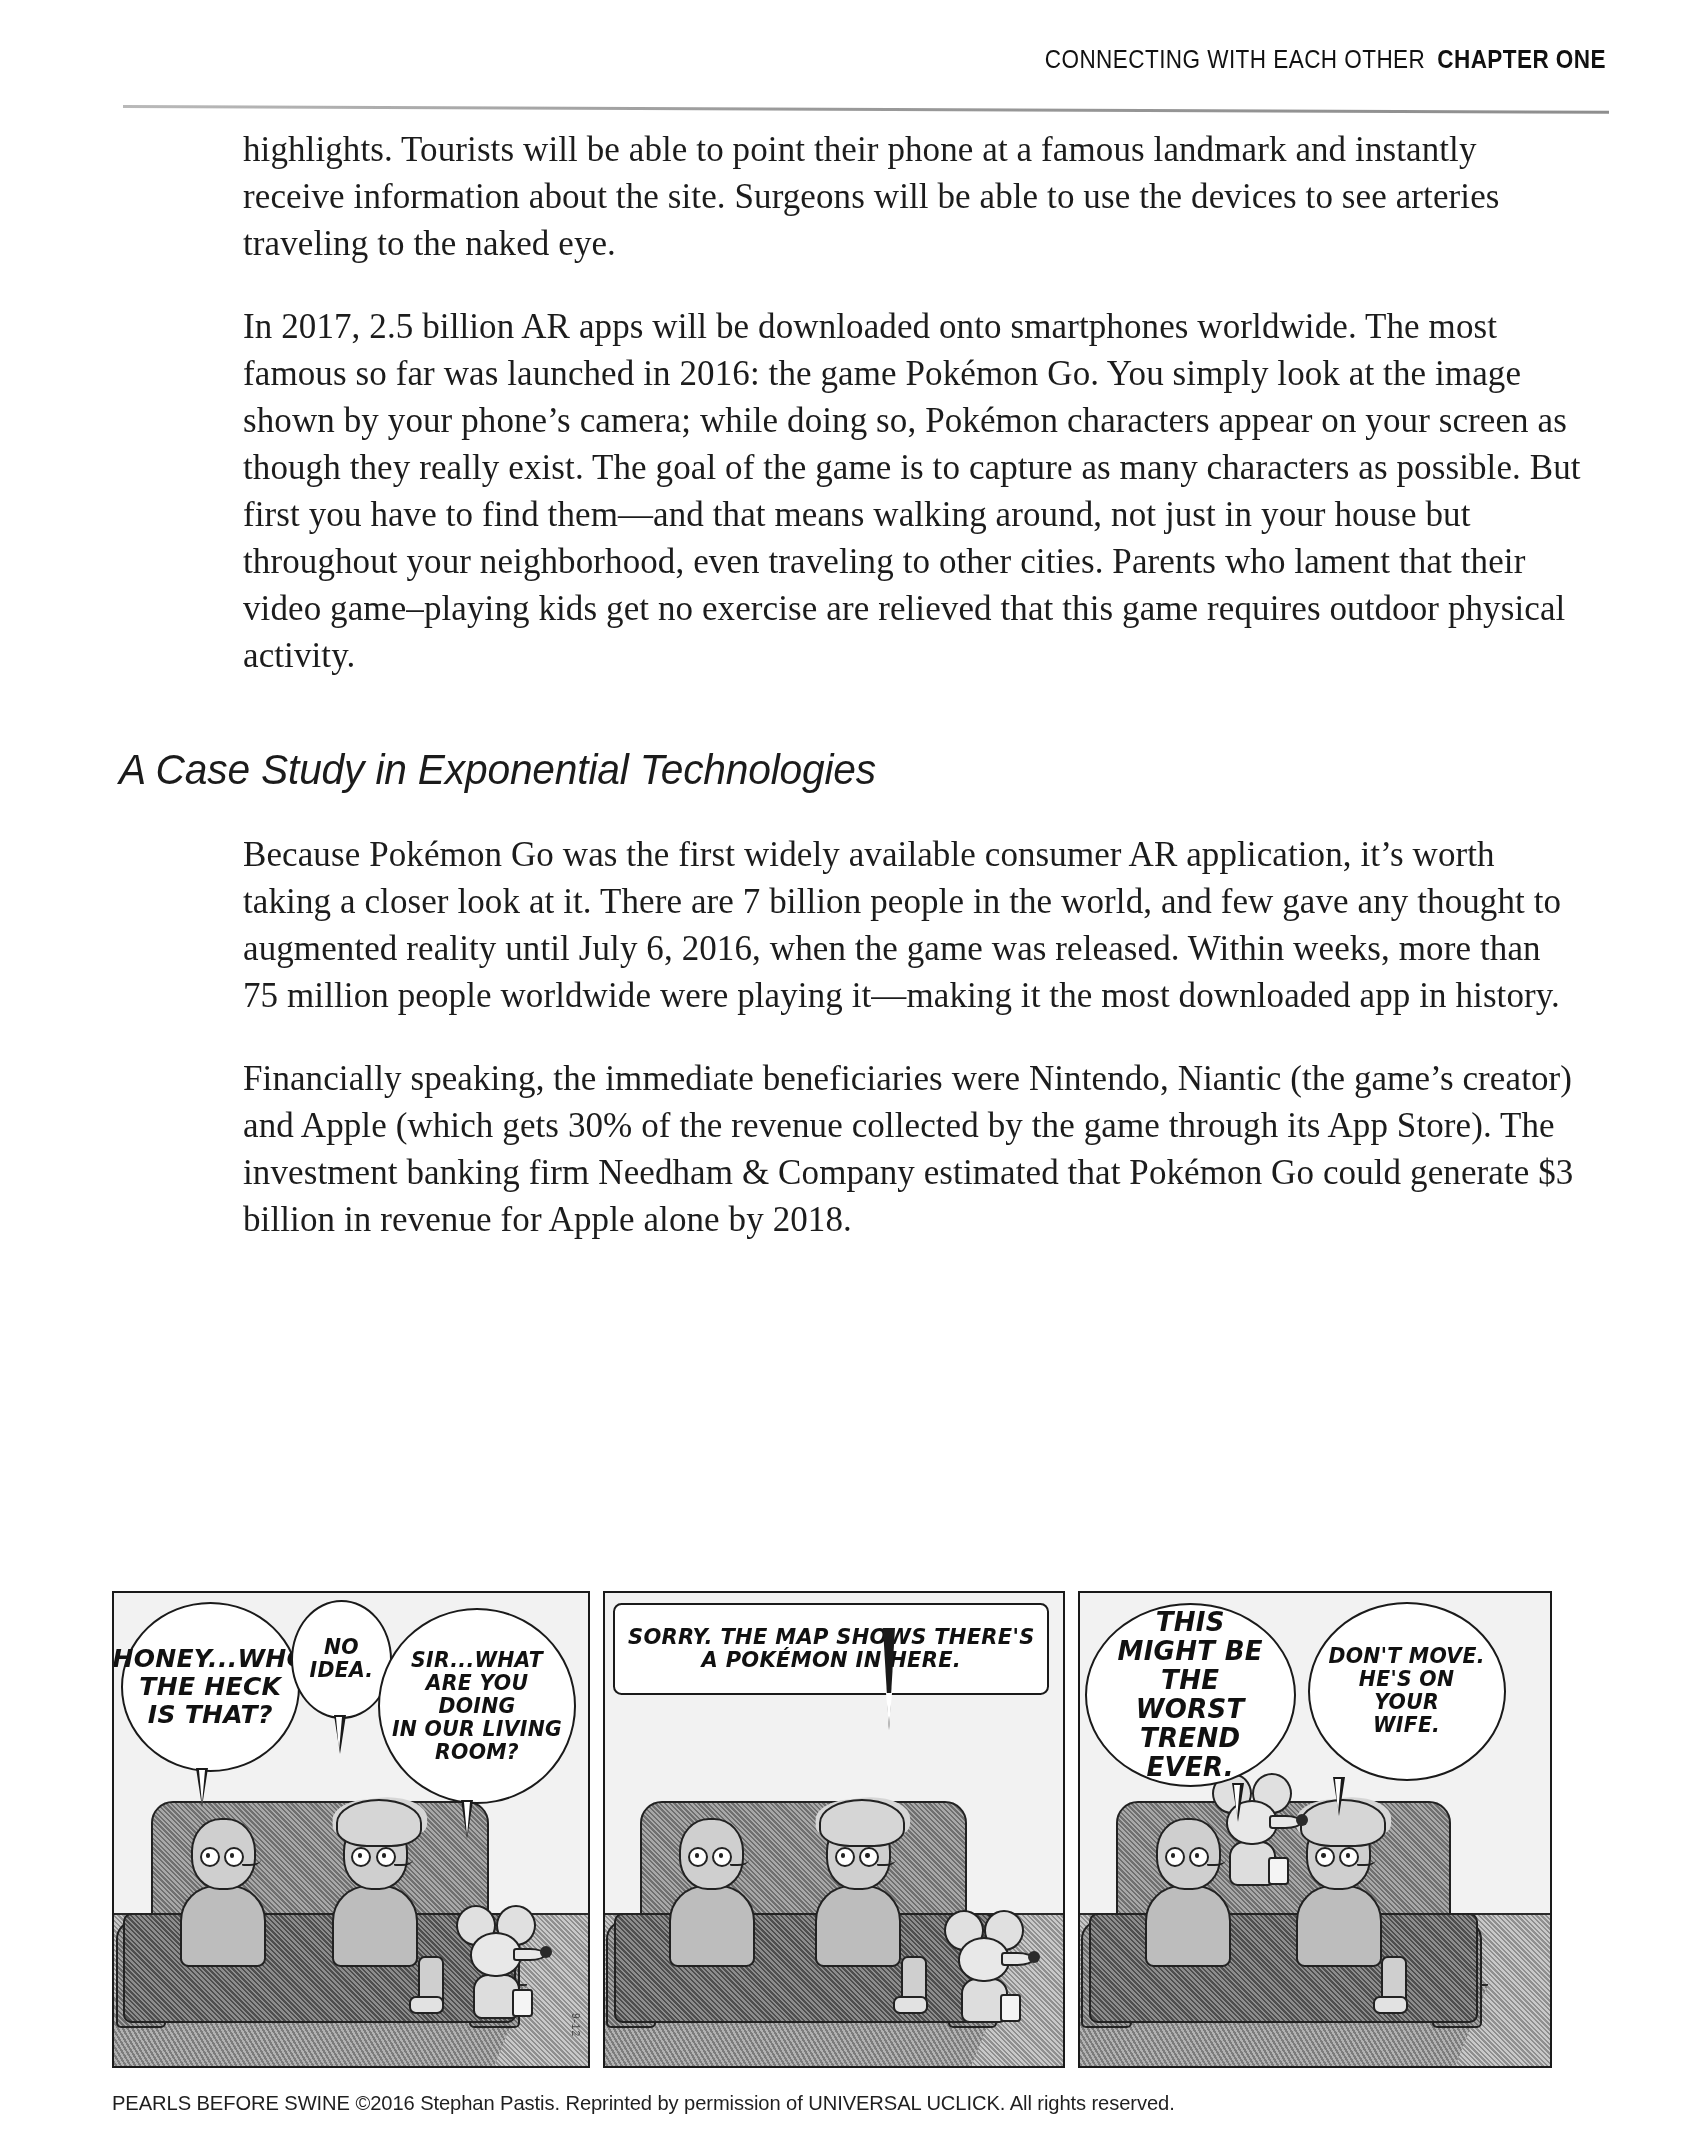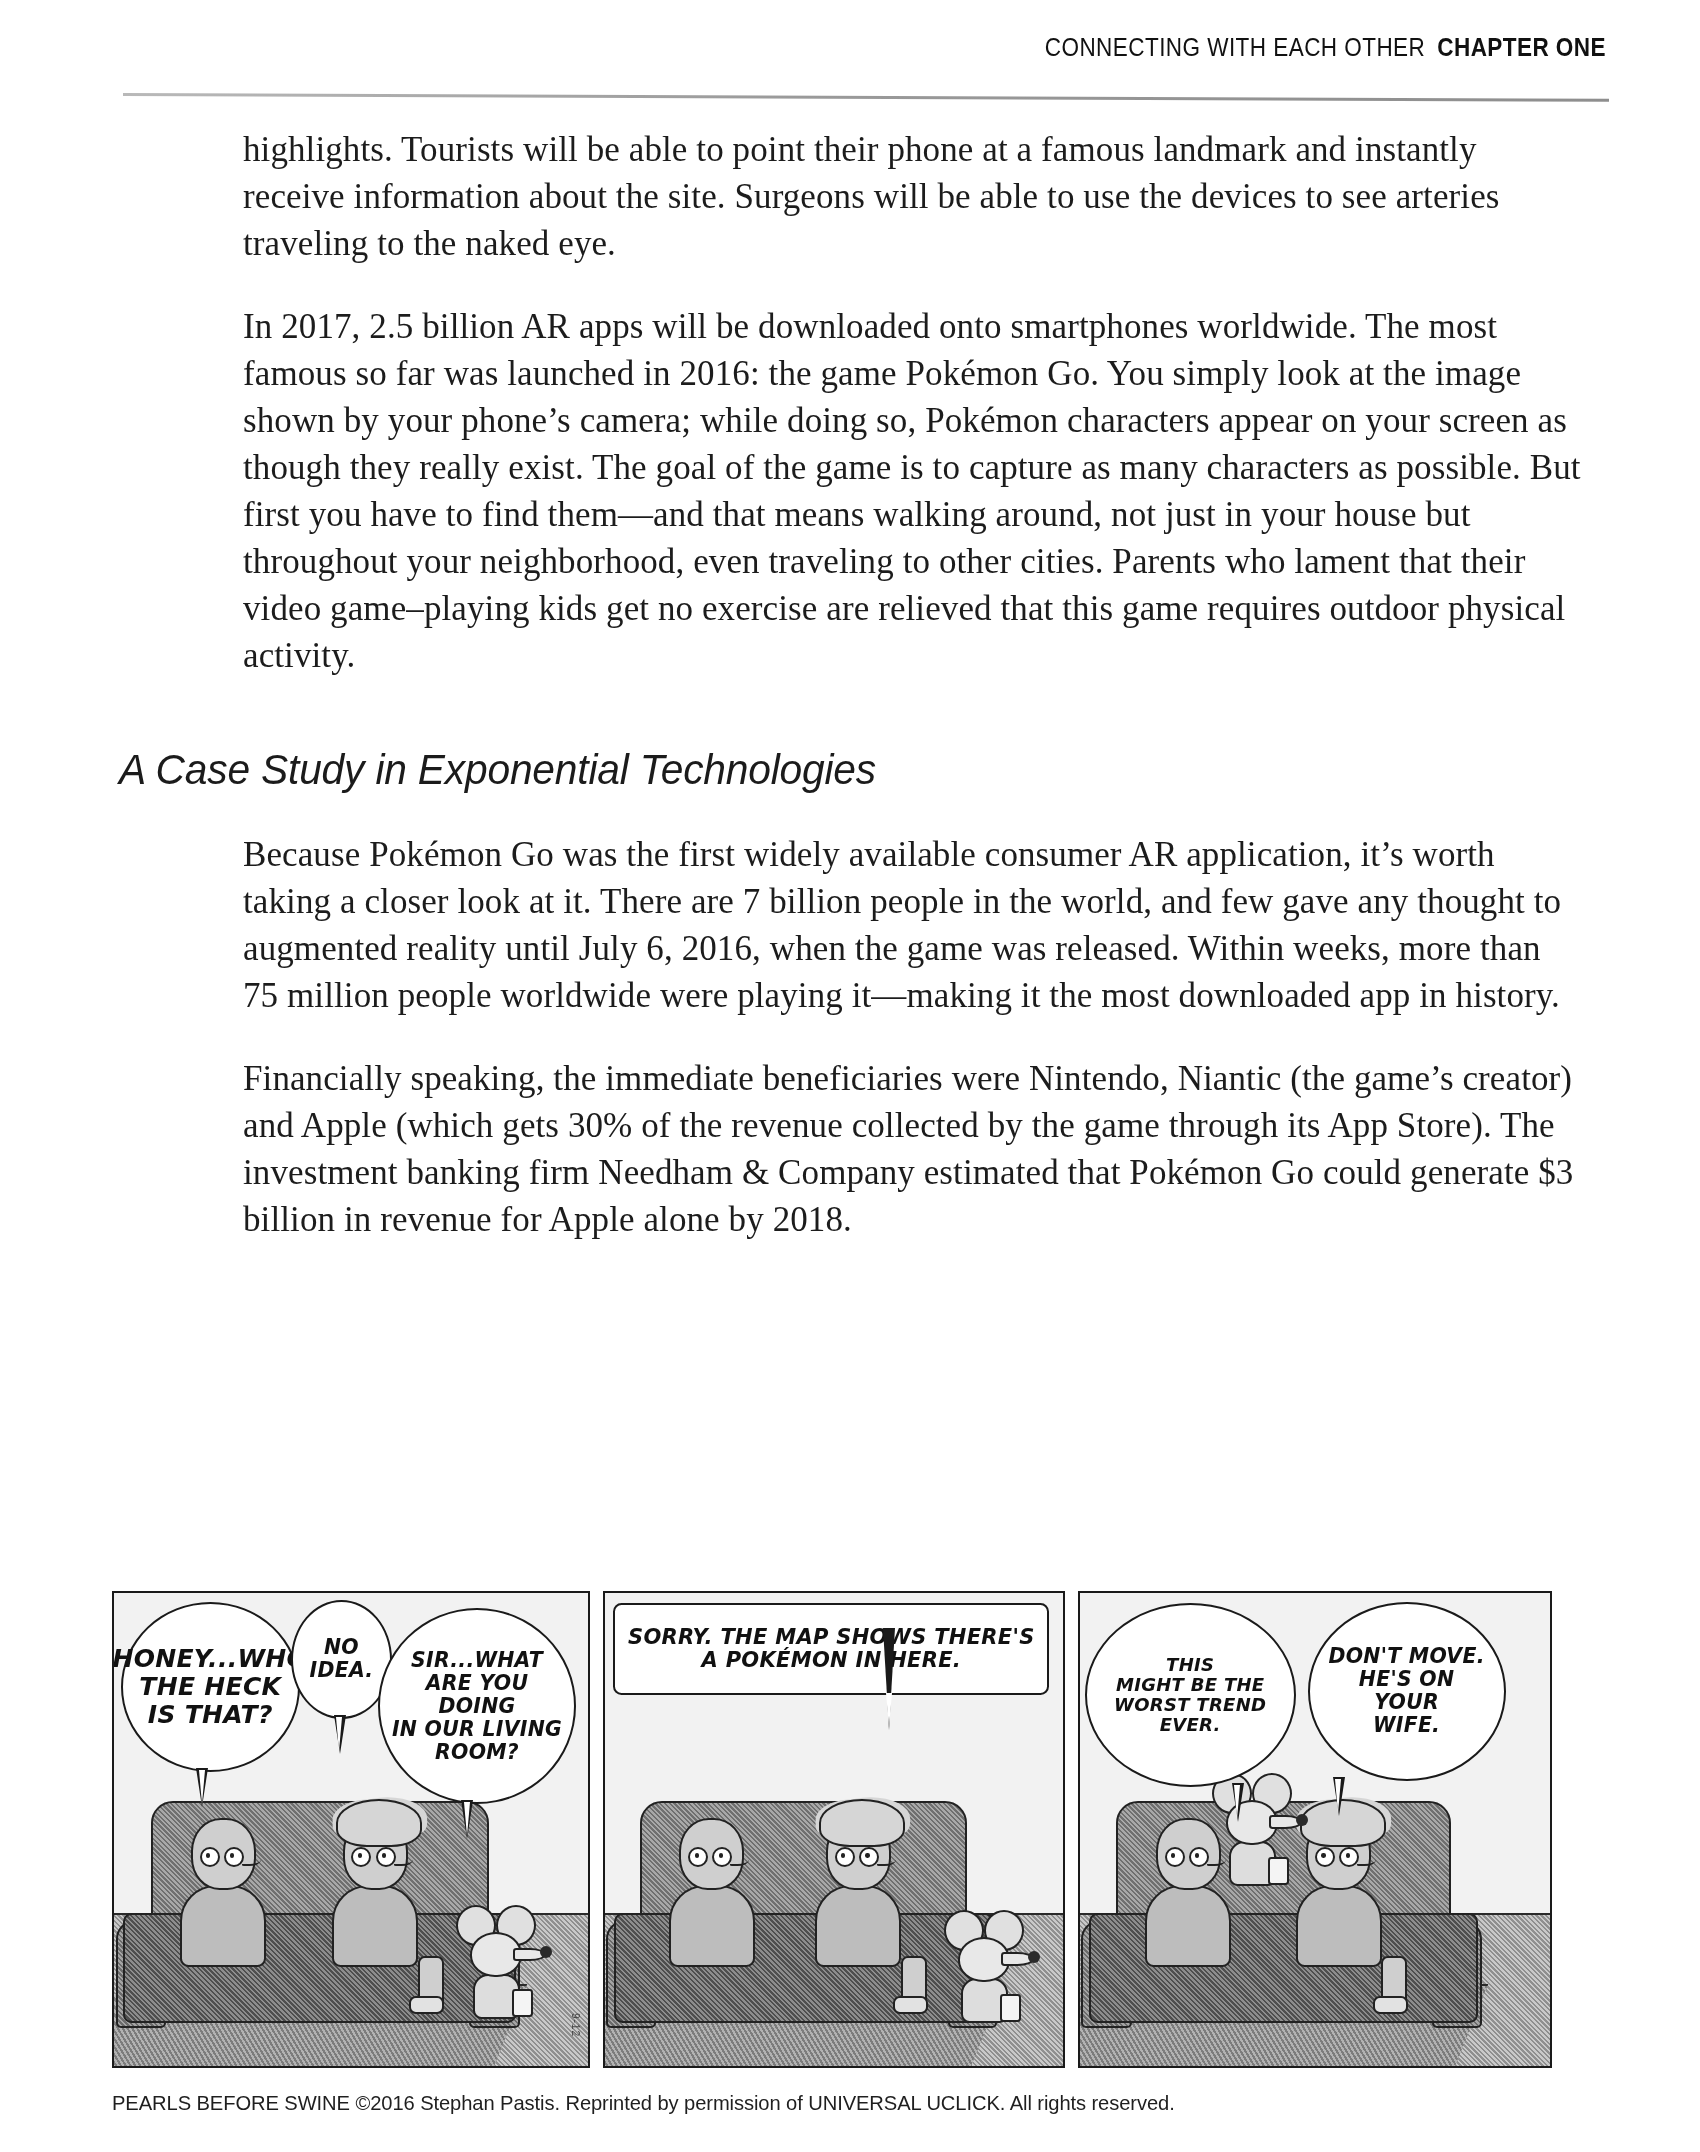--- a/index.html
+++ b/index.html
@@ -13,21 +13,21 @@
     height: 2153px;
     font-family: "Liberation Serif", "DejaVu Serif", serif;
     color: #1a1a1a;
     position: relative;
     overflow: hidden;
   }
 
   
   .page-header {
     position: absolute;
-    top: 33px;
+    top: 45px;
     left: 119px;
     right: 94px;
     height: 68px;
   }
   .header-line {
     text-align: right;
     font-family: "Liberation Sans", "DejaVu Sans", sans-serif;
     font-size: 25.6px;
     letter-spacing: 0.5px;
     color: #111;
@@ -348,21 +348,21 @@
     border-left: 3.4px solid transparent;
     border-right: 3.4px solid transparent;
     border-top: 34px solid #fff;
   }
 
   
   .b1a { left: 6.8px;   top: 8.5px;  width: 179px; height: 170px; font-size: 25px; }
   .b1b { left: 177px; top: 6.8px;   width: 101px; height: 119px; font-size: 20.4px; }
   .b1c { left: 264px; top: 15.3px;  width: 198px; height: 196px; font-size: 20.4px; }
   .b2a { left: 8.5px;  top: 10.2px;  width: 436px; height: 92px; font-size: 21px; }
-  .b3a { left: 5.1px;   top: 10.2px;  width: 211px; height: 184px; font-size: 18px; }
+  .b3a { left: 5.1px;   top: 10.2px;  width: 211px; height: 184px; font-size: 26px; }
   .b3b { left: 228px; top: 8.5px;  width: 198px; height: 179px; font-size: 20.4px; }
 
   .date-mark {
     position: absolute;
     right: 6.8px;
     bottom: 29px;
     font-family: "Liberation Sans", sans-serif;
     font-size: 10.2px;
     color: #444;
     writing-mode: vertical-rl;

